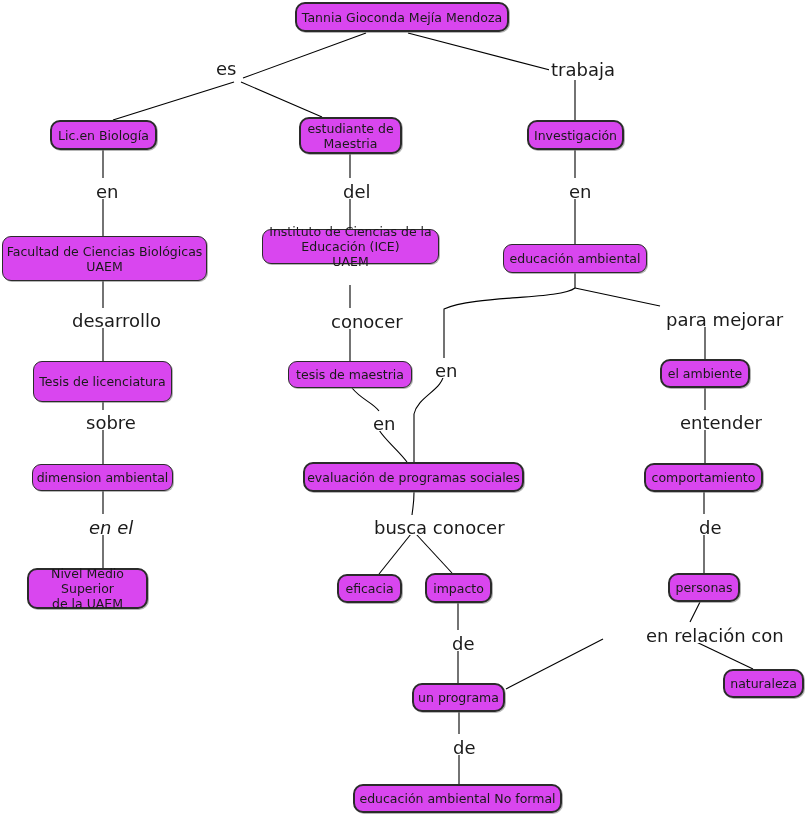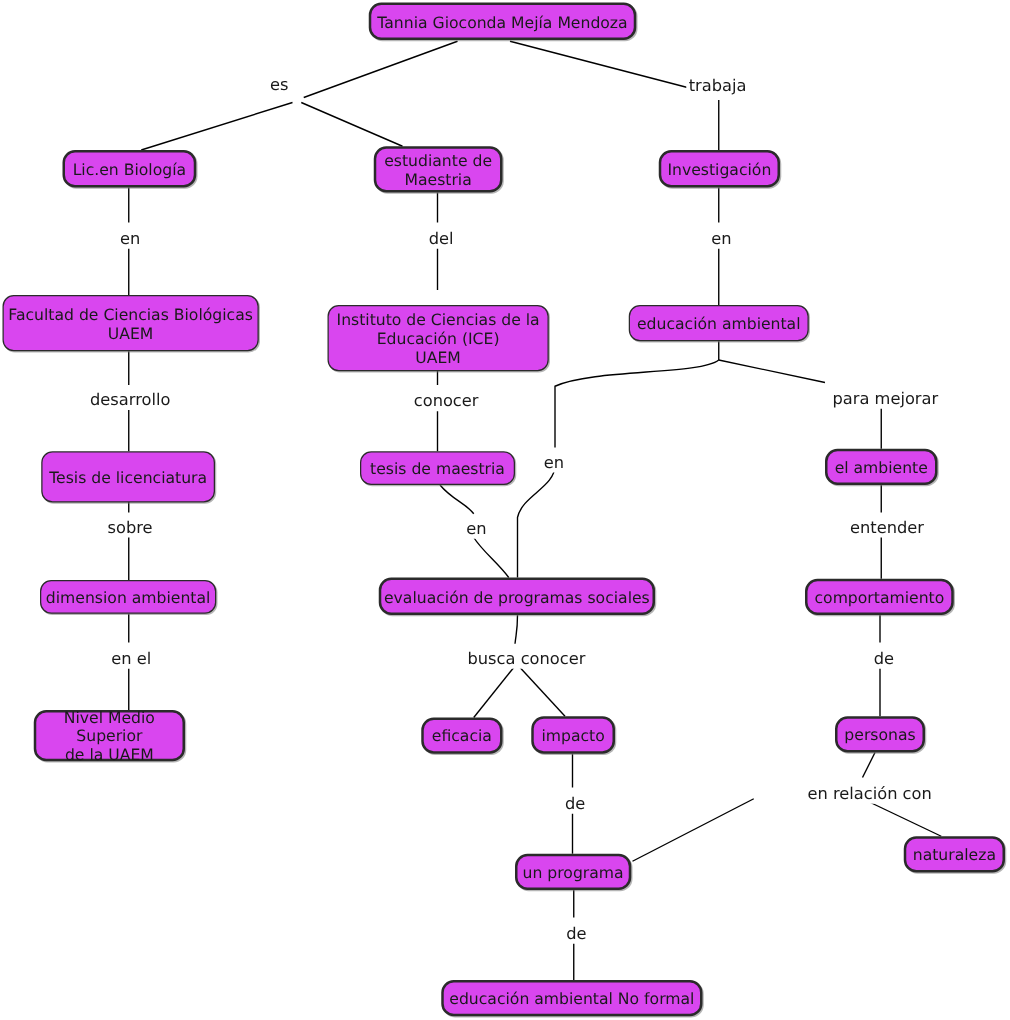--- a/index.html
+++ b/index.html
@@ -40,21 +40,21 @@
     justify-content: center;
     white-space: pre-line;
     box-shadow: 1px 1px 0 rgba(120,120,120,0.55);
   }
   .node.thick {
     border-width: 2px;
     border-radius: 10px;
   }
   .edge-label {
     position: absolute;
-    font-size: 13px;
+    font-size: 18px;
     line-height: 14px;
     color: #1a1a1a;
     background: #ffffff;
     padding: 0 2px;
     white-space: nowrap;
     text-align: left;
   }
 </style>
 </head>
 <body>
@@ -103,21 +103,21 @@
       <path d="M 459 753 L 459 784" fill="none" stroke="#000000" stroke-width="1.1"></path>
     </svg>
   <div id="nodes-layer">
       <div class="node thick" style="left: 295px; top: 2px; width: 214px; height: 30px;">Tannia Gioconda Mejía Mendoza</div>
       <div class="node thick" style="left: 50px; top: 120px; width: 107px; height: 30px;">Lic.en Biología</div>
       <div class="node thick" style="left: 299px; top: 117px; width: 103px; height: 37px;">estudiante de
 Maestria</div>
       <div class="node thick" style="left: 527px; top: 120px; width: 97px; height: 30px;">Investigación</div>
       <div class="node" style="left: 2px; top: 236px; width: 205px; height: 45px;">Facultad de Ciencias Biológicas
 UAEM</div>
-      <div class="node" style="left: 262px; top: 244px; width: 177px; height: 53px;">Instituto de Ciencias de la
+      <div class="node" style="left: 262px; top: 229px; width: 177px; height: 35px;">Instituto de Ciencias de la
 Educación (ICE)
 UAEM</div>
       <div class="node" style="left: 503px; top: 244px; width: 144px; height: 29px;">educación ambiental</div>
       <div class="node" style="left: 33px; top: 361px; width: 139px; height: 41px;">Tesis de licenciatura</div>
       <div class="node" style="left: 288px; top: 361px; width: 124px; height: 27px;">tesis de maestria</div>
       <div class="node thick" style="left: 660px; top: 359px; width: 90px; height: 29px;">el ambiente</div>
       <div class="node" style="left: 32px; top: 464px; width: 141px; height: 27px;">dimension ambiental</div>
       <div class="node thick" style="left: 303px; top: 462px; width: 221px; height: 30px;">evaluación de programas sociales</div>
       <div class="node thick" style="left: 644px; top: 463px; width: 119px; height: 29px;">comportamiento</div>
       <div class="node thick" style="left: 27px; top: 568px; width: 121px; height: 41px;">Nivel Medio Superior
@@ -135,20 +135,20 @@
       <div class="edge-label" style="left: 94px; top: 185px;">en</div>
       <div class="edge-label" style="left: 341px; top: 185px;">del</div>
       <div class="edge-label" style="left: 567px; top: 185px;">en</div>
       <div class="edge-label" style="left: 70px; top: 314px;">desarrollo</div>
       <div class="edge-label" style="left: 329px; top: 315px;">conocer</div>
       <div class="edge-label" style="left: 664px; top: 313px;">para mejorar</div>
       <div class="edge-label" style="left: 433px; top: 364px;">en</div>
       <div class="edge-label" style="left: 84px; top: 416px;">sobre</div>
       <div class="edge-label" style="left: 371px; top: 417px;">en</div>
       <div class="edge-label" style="left: 678px; top: 416px;">entender</div>
-      <div class="edge-label" style="left: 87px; top: 521px;">en el</div>
+      <div class="edge-label" style="left: 87px; top: 521px; font-style: italic;">en el</div>
       <div class="edge-label" style="left: 372px; top: 521px;">busca conocer</div>
       <div class="edge-label" style="left: 697px; top: 521px;">de</div>
       <div class="edge-label" style="left: 450px; top: 637px;">de</div>
       <div class="edge-label" style="left: 644px; top: 629px;">en relación con</div>
       <div class="edge-label" style="left: 451px; top: 741px;">de</div>
     </div>
 </div>
 
 </body></html>

